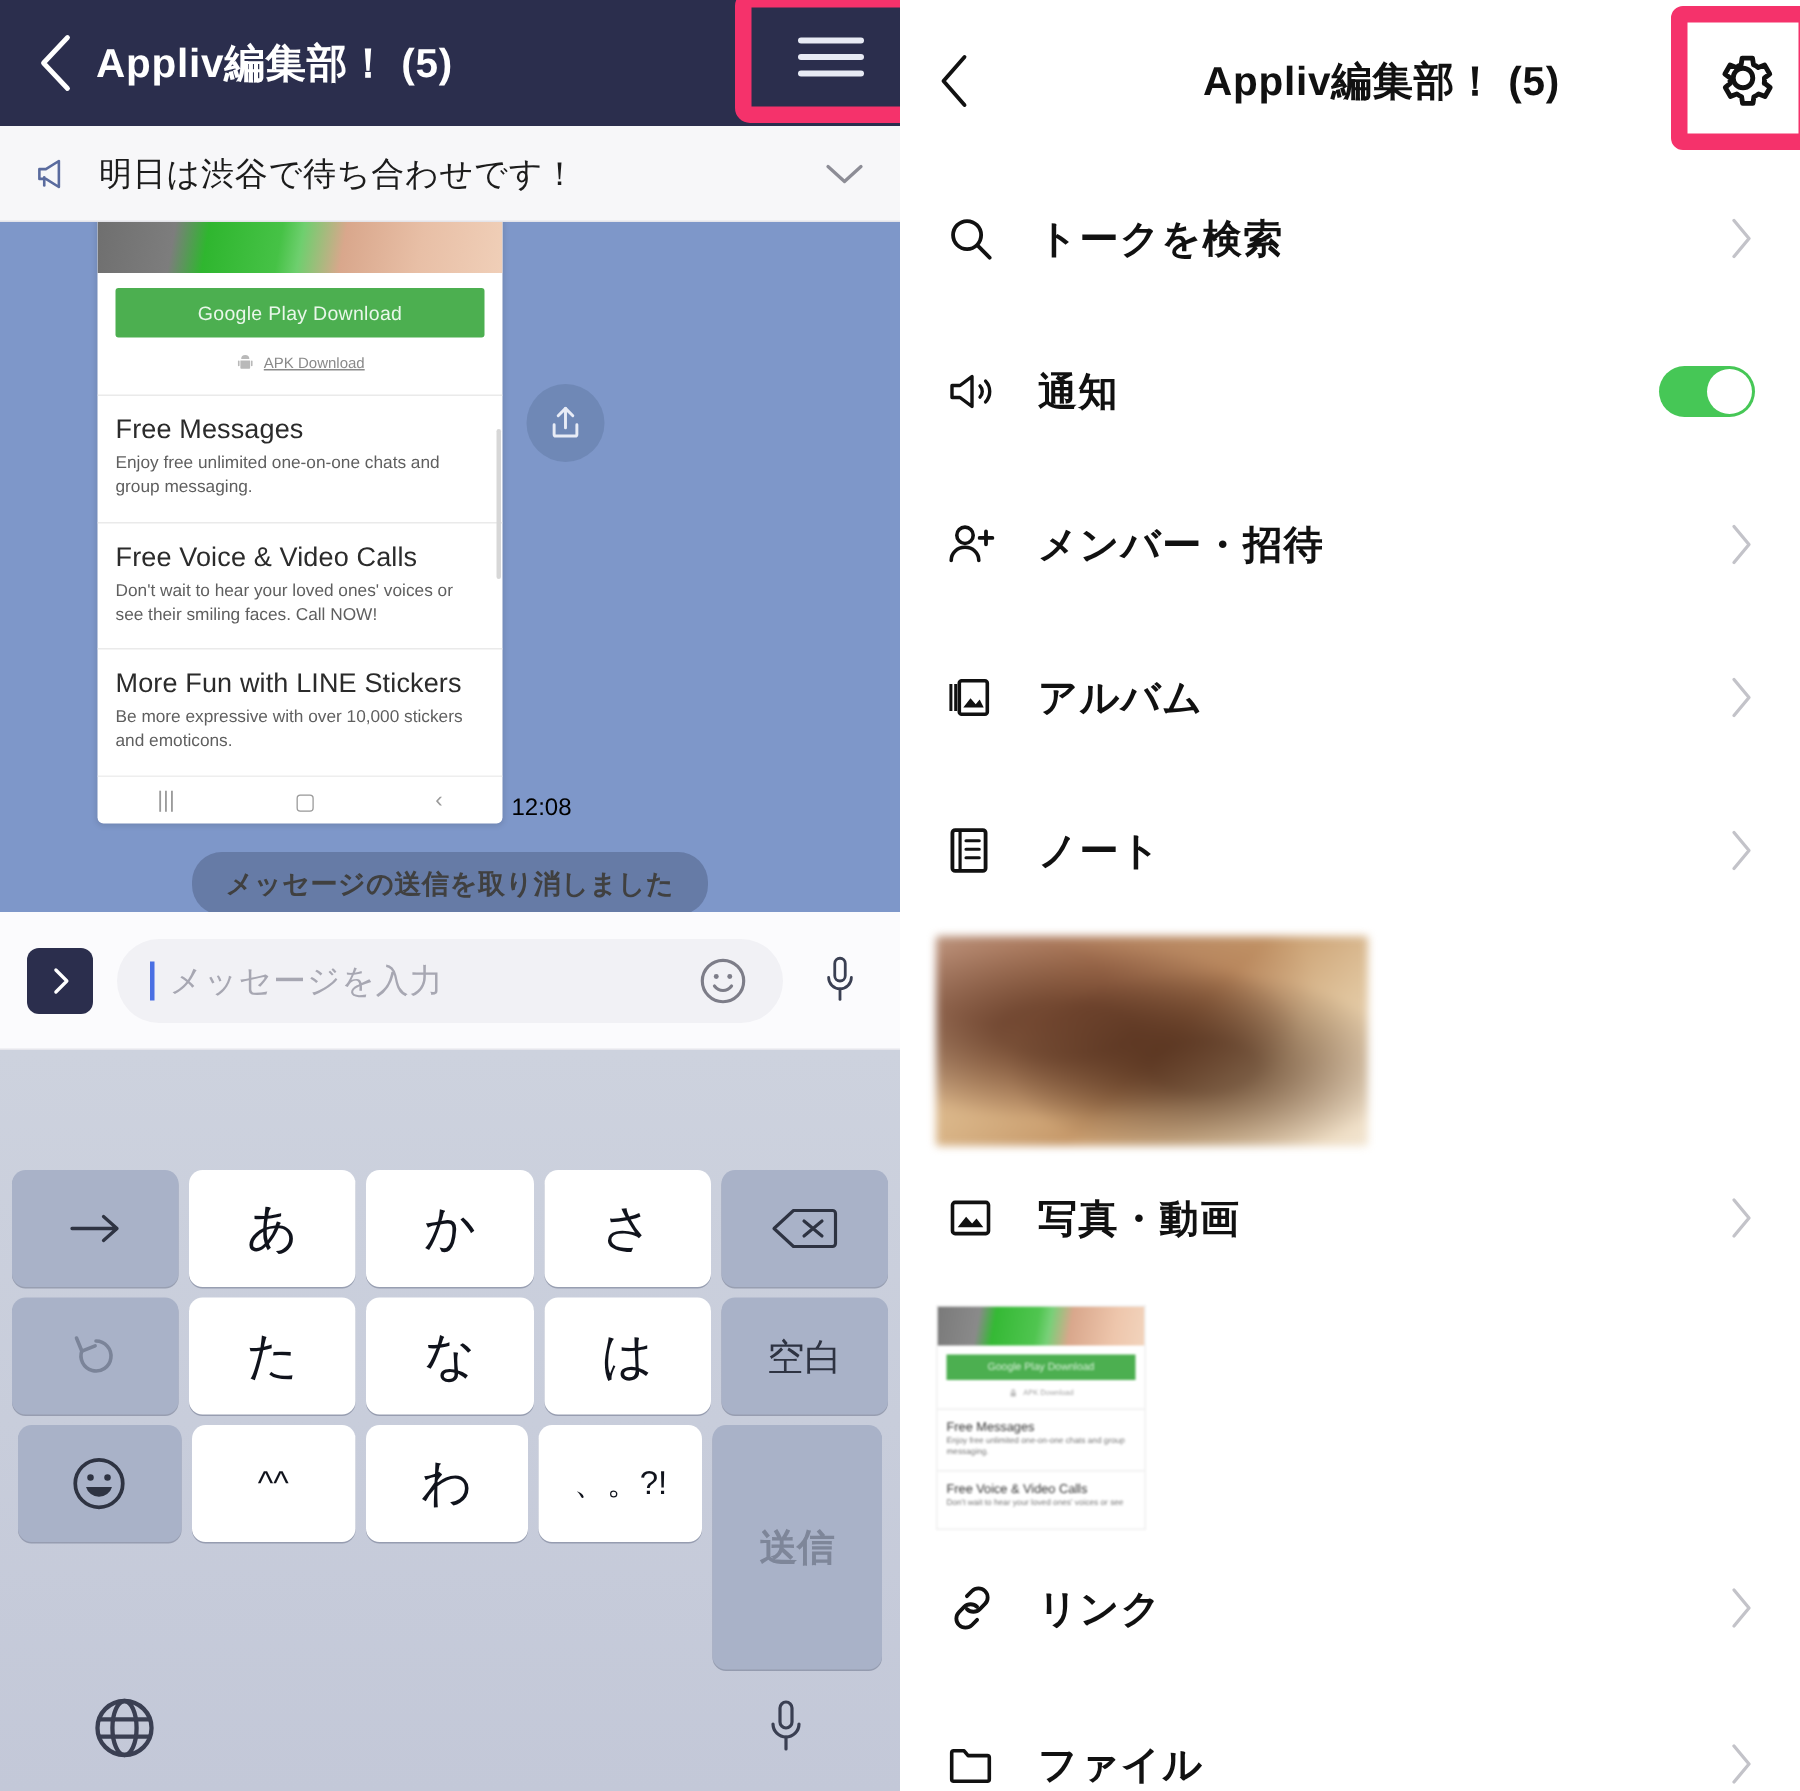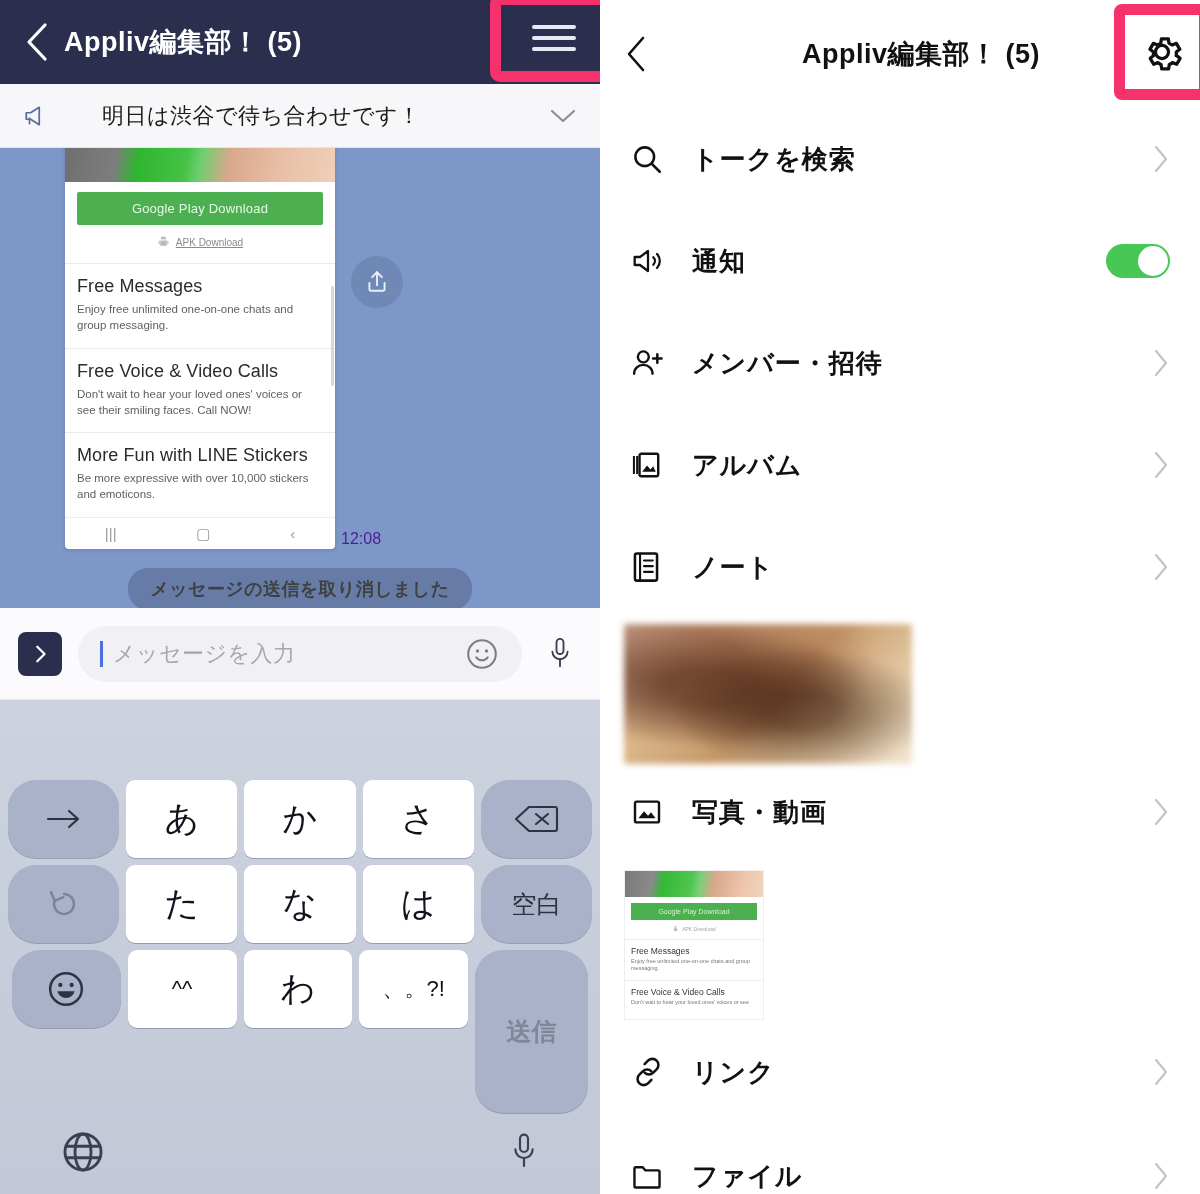--- a/index.html
+++ b/index.html
@@ -29,21 +29,21 @@
     width: 128px; height: 88px;
     border: 11px solid #f5326b; border-radius: 10px;
     display: flex; align-items: center; justify-content: center;
     background: #2b2e4d;
   }
   .burger { width: 44px; }
   .burger span { display:block; height: 4px; background:#e7eaf4; border-radius:2px; margin: 7px 0; }
 
   .announce {
     height: 64px; background: #f7f7f9; display: flex; align-items: center;
-    padding: 0 22px; border-bottom: 1px solid #e4e4ea; gap: 36px;
+    padding: 0 22px; border-bottom: 1px solid #e4e4ea;
   }
   .announce-ico { width: 40px; color: #5a6b9e; }
   .announce-txt { font-size: 22px; color: #1c1c1c; flex: 1; margin-left: 4px; letter-spacing: .5px; }
   .announce-chev { color: #8d8d96; }
 
   .chat-body { position: relative; height: 460px; background: #7e97c9; overflow: hidden; }
 
   .bubble {
     position: absolute; left: 65px; top: -62px;
     width: 270px; background: #ffffff; border-radius: 4px; overflow: hidden;
@@ -66,21 +66,21 @@
   .bub-h { font-size: 18px; color: #2b2b2b; font-weight: normal; letter-spacing: .1px; }
   .bub-p { font-size: 11.5px; color: #5f5f5f; line-height: 1.38; margin-top: 5px; }
   .bub-nav { border-top: 1px solid #eee; height: 32px; display:flex; align-items:center; justify-content:space-around; color: #9a9a9a; font-size: 15px; }
   .bub-scrollbar { position:absolute; right: 1px; top: 200px; width: 3px; height: 100px; background: #d7d7d7; border-radius: 2px; }
 
   .share-fab {
     position: absolute; left: 351px; top: 108px; width: 52px; height: 52px;
     border-radius: 50%; background: rgba(106,130,175,.72);
     display:flex; align-items:center; justify-content:center;
   }
-  .msg-time { position: absolute; left: 341px; top: 382px; color: #4c1d95; font-size: 16px; }
+  .msg-time { position: absolute; left: 341px; top: 382px; color: #000000; font-size: 16px; }
 
   .unsent-wrap { position:absolute; left:0; right:0; top: 420px; display:flex; justify-content:center; }
   .unsent {
     background: rgba(97,118,160,.85); color: #404040; font-size: 18px;
     padding: 9px 22px; border-radius: 20px; letter-spacing: .4px; font-weight: bold;
   }
 
   .input-bar {
     height: 92px; background: #fbfbfd; display:flex; align-items:center;
     padding: 0 18px; gap: 16px; border-bottom: 1px solid #e6e6ec;
@@ -97,21 +97,21 @@
   
   .kb { height: 494px; background: linear-gradient(#cdd2de,#c3c8d8); padding: 0 0 6px; position: relative; }
   .kb-suggest { height: 80px; }
   .kb-rows { padding: 0 4px; }
   .kb-row { display: flex; gap: 7px; margin-bottom: 7px; padding: 0 4px; }
   .key {
     flex: 1; height: 78px; border-radius: 9px; display:flex; align-items:center; justify-content:center;
     font-size: 34px; color: #10131c; background: #fff;
     box-shadow: 0 1px 0 rgba(90,100,125,.45);
   }
-  .key.fn { background: #a9b2c8; color: #2e3342; border-radius: 28px; }
+  .key.fn { background: #a9b2c8; color: #2e3342; }
   .key.sm { font-size: 25px; }
   .key.tiny { font-size: 22px; }
   .key.send { color: #7e8699; }
   .key.tall { height: 163px; font-weight: bold; }
   .kb-mid { display:flex; gap: 7px; padding: 0 8px; }
   .kb-mid-left { flex: 4; }
   .kb-mid-right { width: 113px; }
   .kb-bottom { display:flex; align-items:center; justify-content:space-between; padding: 16px 56px 0; }
 
   

